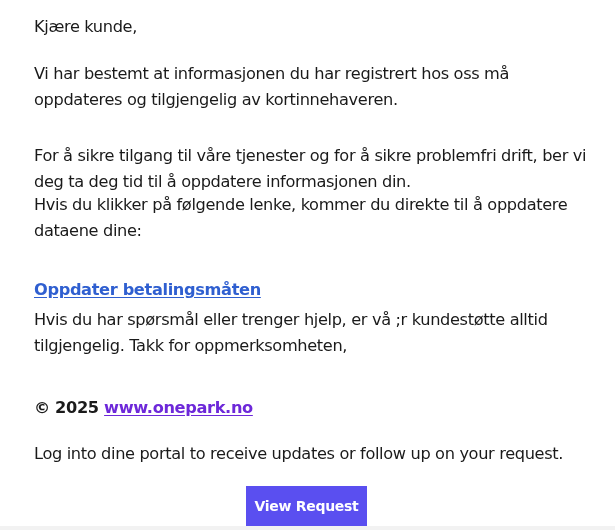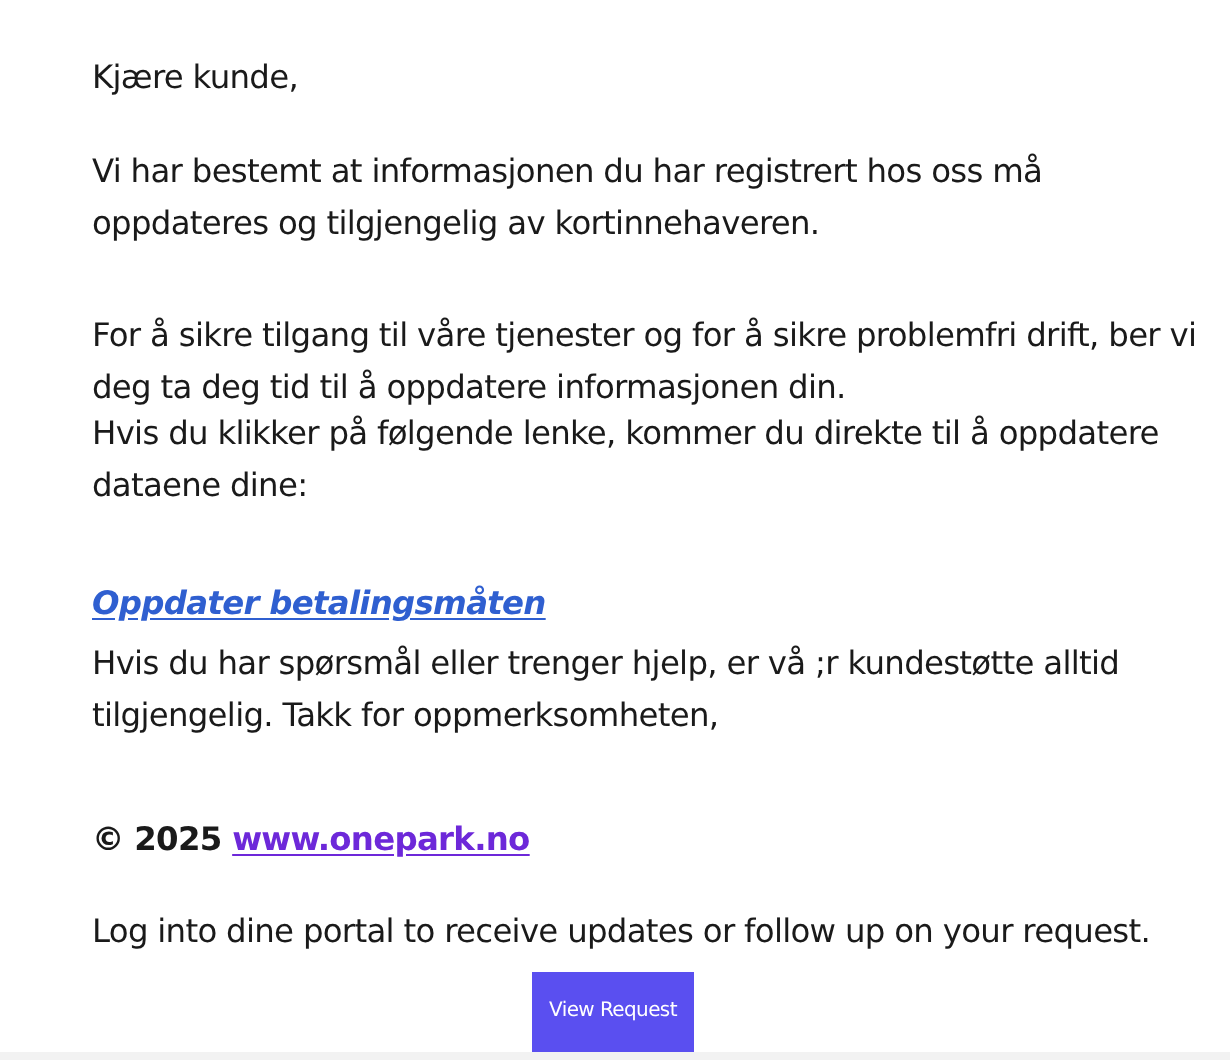--- a/index.html
+++ b/index.html
@@ -18,30 +18,30 @@
     .email-body {
       position: absolute;
       left: 34px;
       top: 0;
       width: 560px;
       font-size: 16.2px;
       line-height: 26px;
       letter-spacing: -0.35px;
     }
     .para {
-      margin: 12px;
+      margin: 0;
       position: absolute;
       left: 0;
       width: 560px;
     }
     .p-greeting { top: 14px; }
     .p-intro { top: 61px; }
     .p-access { top: 143px; }
     .p-click { top: 192px; }
-    .p-link { top: 277px; font-style: italic; }
+    .p-link { top: 277px; }
     .p-help { top: 307px; }
     .p-copyright { top: 395px; font-weight: bold; }
     .p-portal { top: 441px; }
     a.link {
       color: #2f5fd0;
       font-weight: bold;
       text-decoration: underline;
       text-underline-offset: 2px;
     }
     .copyright-link {
@@ -54,28 +54,29 @@
       left: 0;
       top: 486px;
       width: 615px;
       text-align: center;
     }
     .cta-button {
       display: inline-block;
       background: #5a4ff0;
       color: #ffffff;
       font-family: "DejaVu Sans", sans-serif;
-      font-size: 10px;
+      font-size: 14px;
       letter-spacing: -0.3px;
       line-height: 40px;
       height: 40px;
       padding: 0 9px;
       margin-left: -2px;
       border: none;
       cursor: pointer;
+      font-weight: bold;
     }
     .bottom-strip {
       position: absolute;
       left: 0;
       top: 526px;
       width: 615px;
       height: 4px;
       background: #f2f2f2;
     }
   </style>

